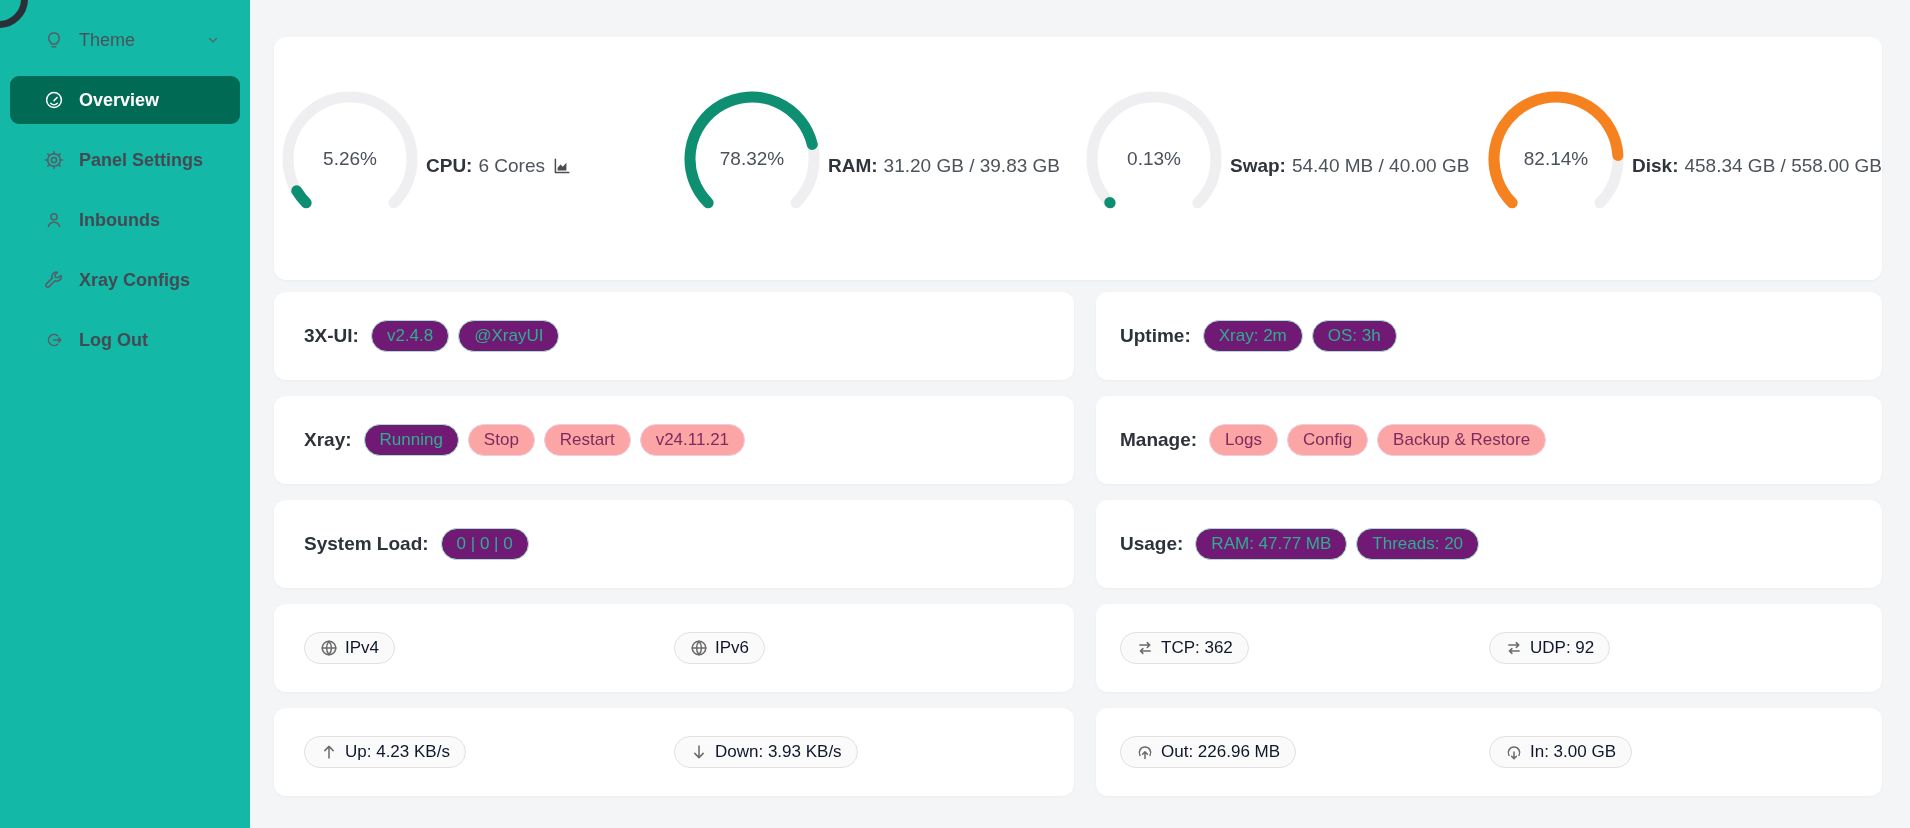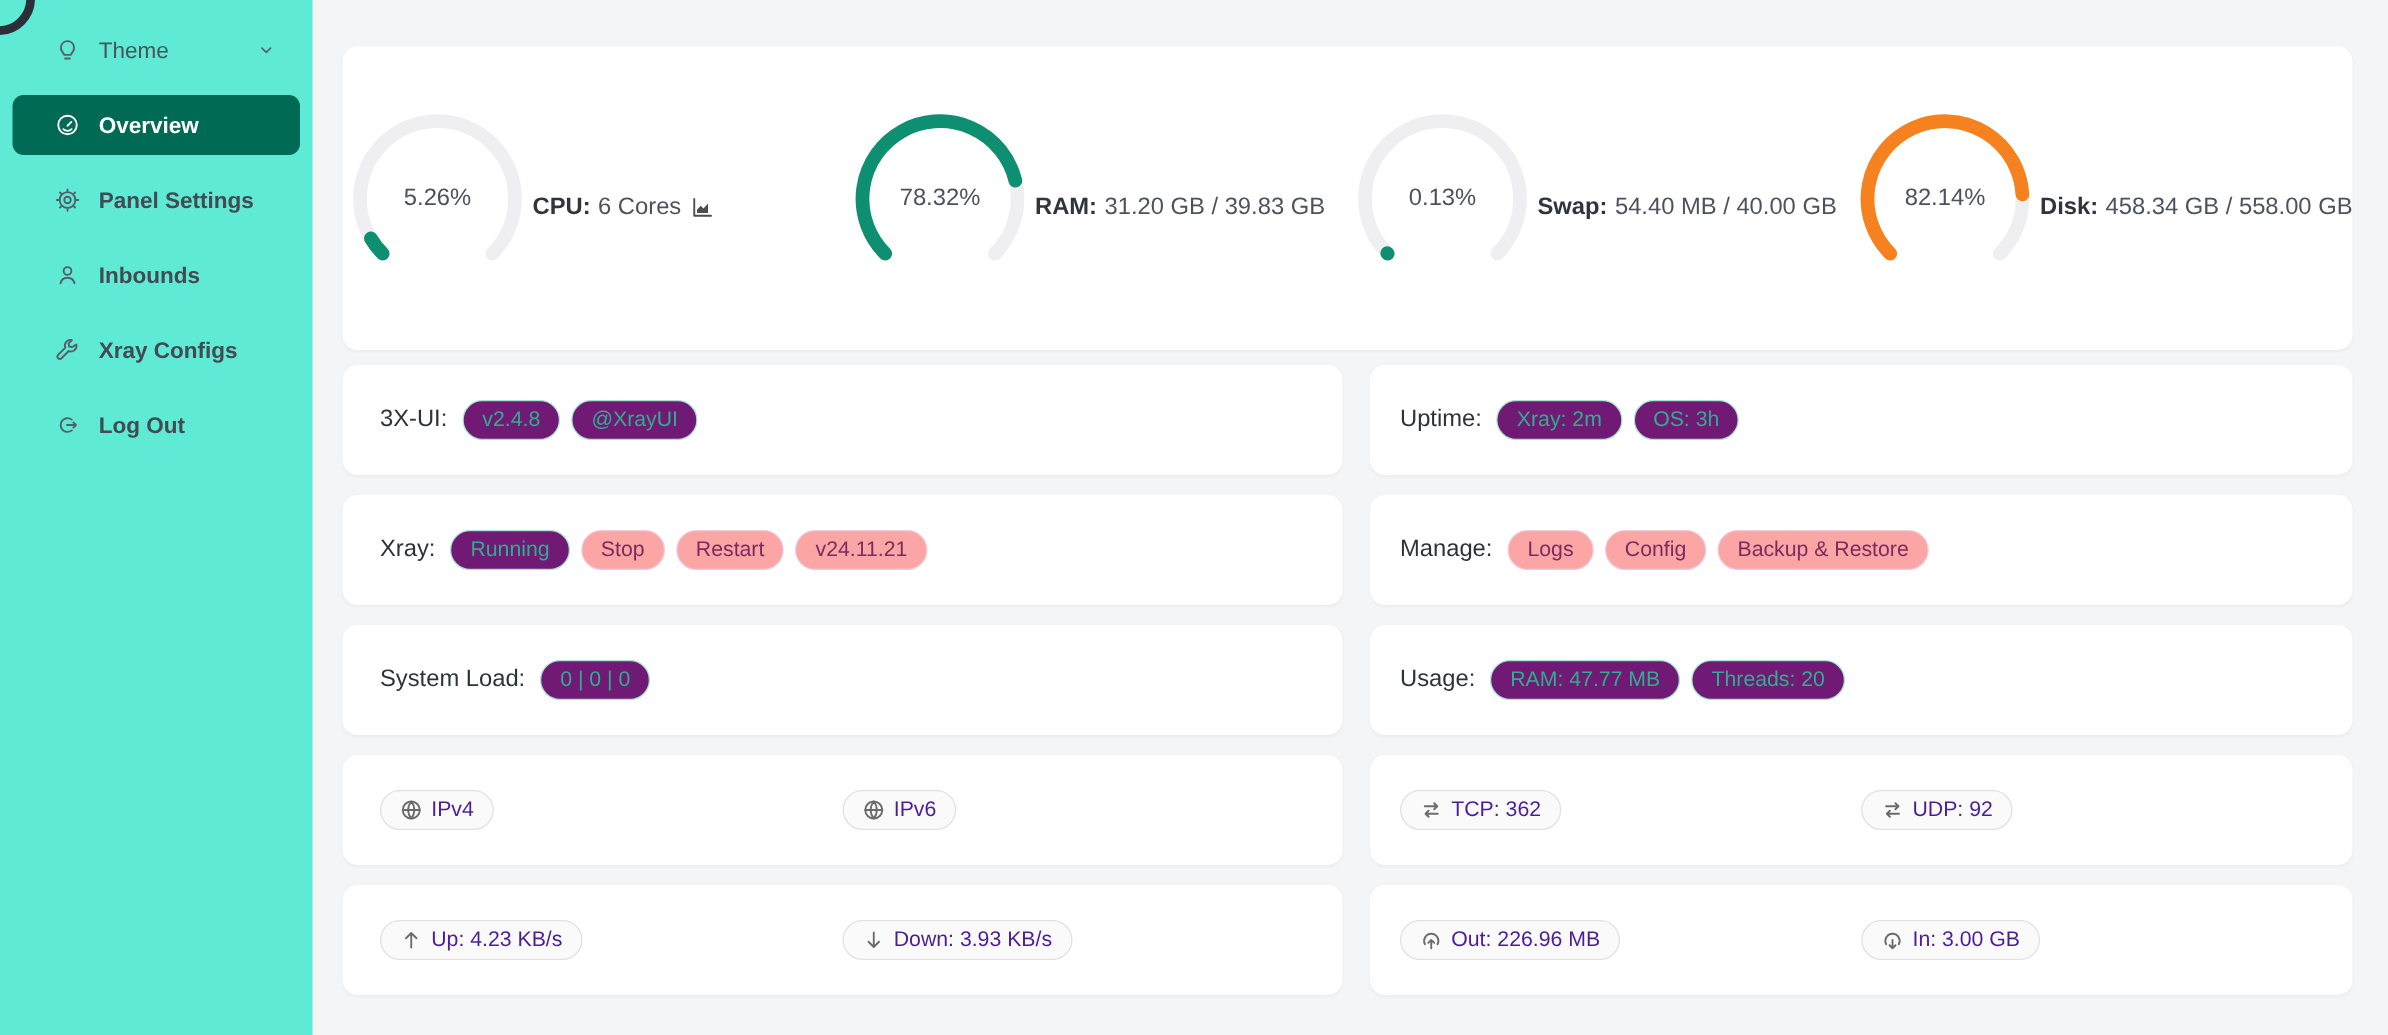--- a/index.html
+++ b/index.html
@@ -6,21 +6,21 @@
   html,body { width:1910px; height:828px; overflow:hidden; }
   body {
     font-family: "Liberation Sans", sans-serif;
     background:#f4f5f7;
     display:flex;
     color:#2f3440;
   }
   
   .sidebar {
     width:250px; min-width:250px; height:828px;
-    background:#5eead4;
+    background:#14b8a6;
     position:relative;
     padding-top:16px;
     z-index:2;
   }
   .corner-ring {
     position:absolute; top:-30px; left:-30px;
     width:58px; height:58px; border-radius:50%;
     border:7px solid #2b2f38;
     background:transparent;
   }
@@ -72,33 +72,33 @@
     display:grid;
     grid-template-columns:800px 786px;
     column-gap:22px; row-gap:16px;
   }
   .info-card {
     height:88px;
     display:flex; align-items:center;
     padding:0 30px;
   }
   .info-card.rcol { padding:0 24px; }
-  .info-label { font-size:19px; font-weight:400; color:#2e333b; margin-right:12px; white-space:nowrap; }
+  .info-label { font-size:19px; font-weight:700; color:#2e333b; margin-right:12px; white-space:nowrap; }
   .tag {
     display:inline-flex; align-items:center; gap:7px;
     padding:4px 15px;
     border-radius:999px;
     font-size:17px; line-height:1.3;
     border:1px solid transparent;
     margin-right:9px;
     white-space:nowrap;
   }
   .tag-teal { color:#2fae8f; border-color:#a6e3cf; background:#701a75; }
   .tag-pink { color:#7e2a5f; border-color:#ecccdf; background:#fca5a5; }
-  .tag-gray { color:#4c1d95; border-color:#e1e1e1; background:#fafafa; }
+  .tag-gray { color:#0f172a; border-color:#e1e1e1; background:#fafafa; }
   .tag .ticon { width:18px; height:18px; color:#6b6b6b; flex:none; }
   .half { width:50%; display:flex; align-items:center; }
 </style>
 </head>
 <body>
 
 <aside class="sidebar">
   <div class="corner-ring"></div>
 
   <div class="nav-item theme">

